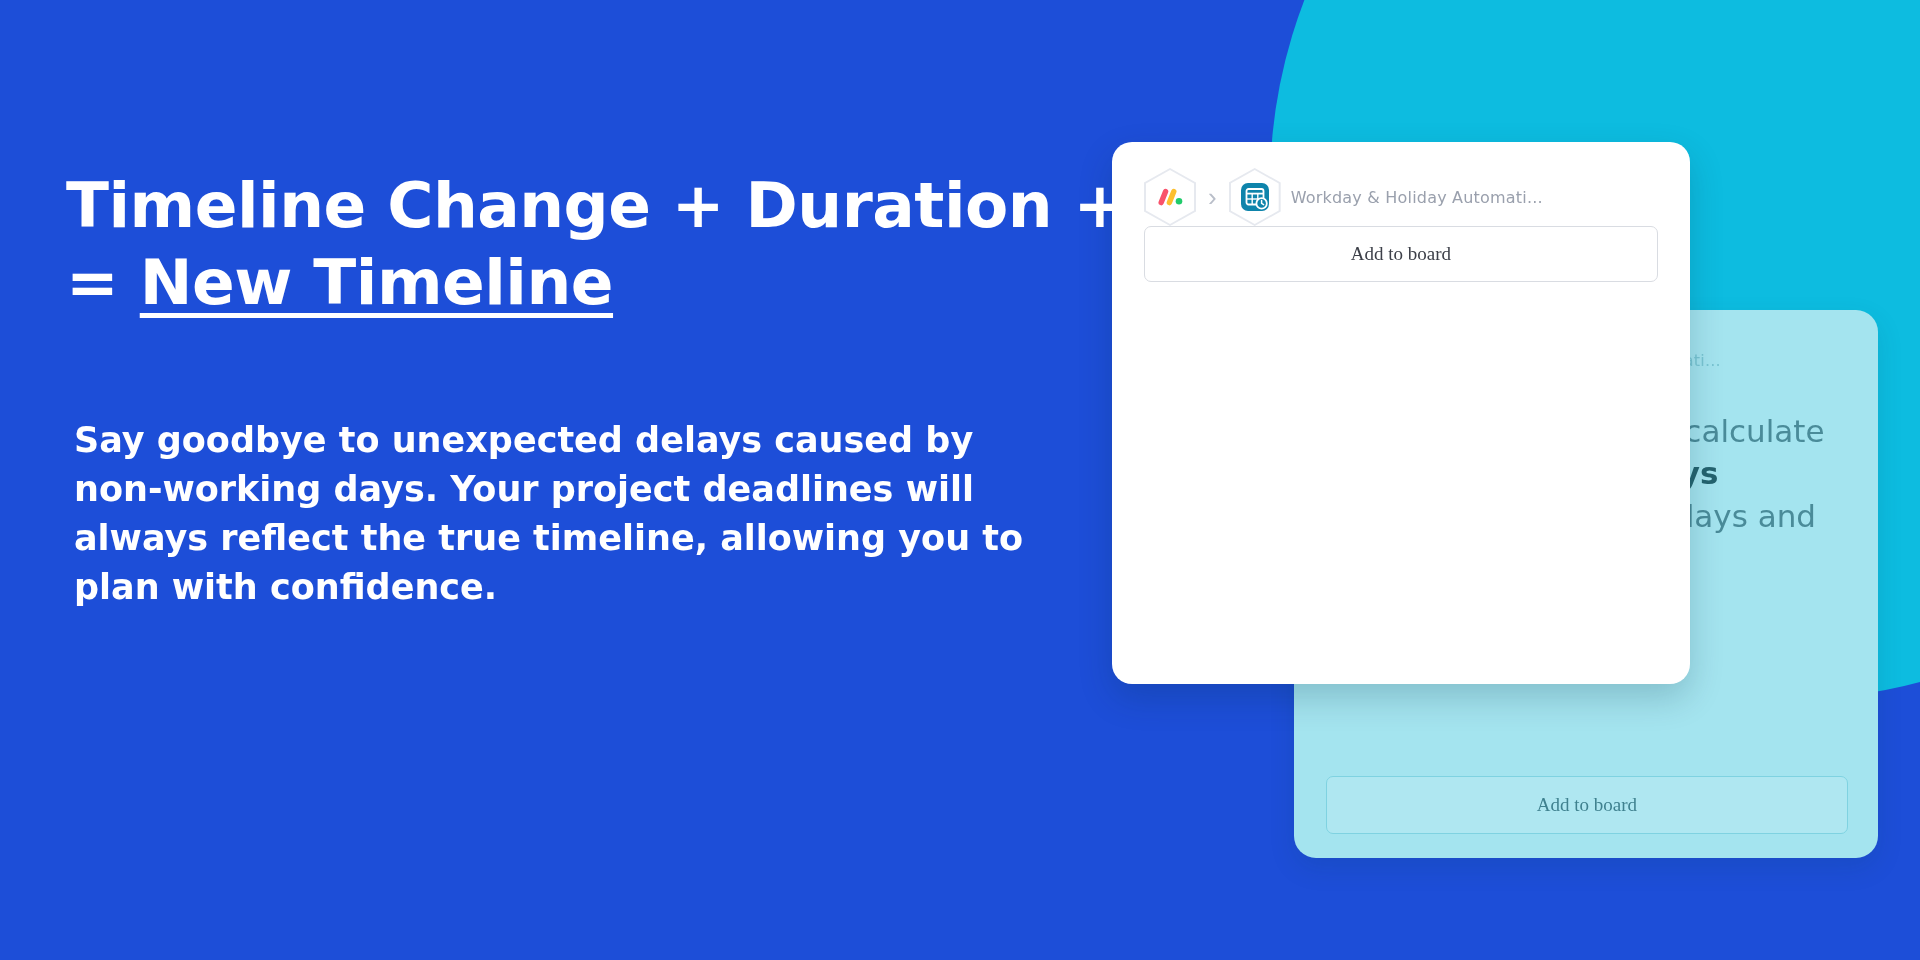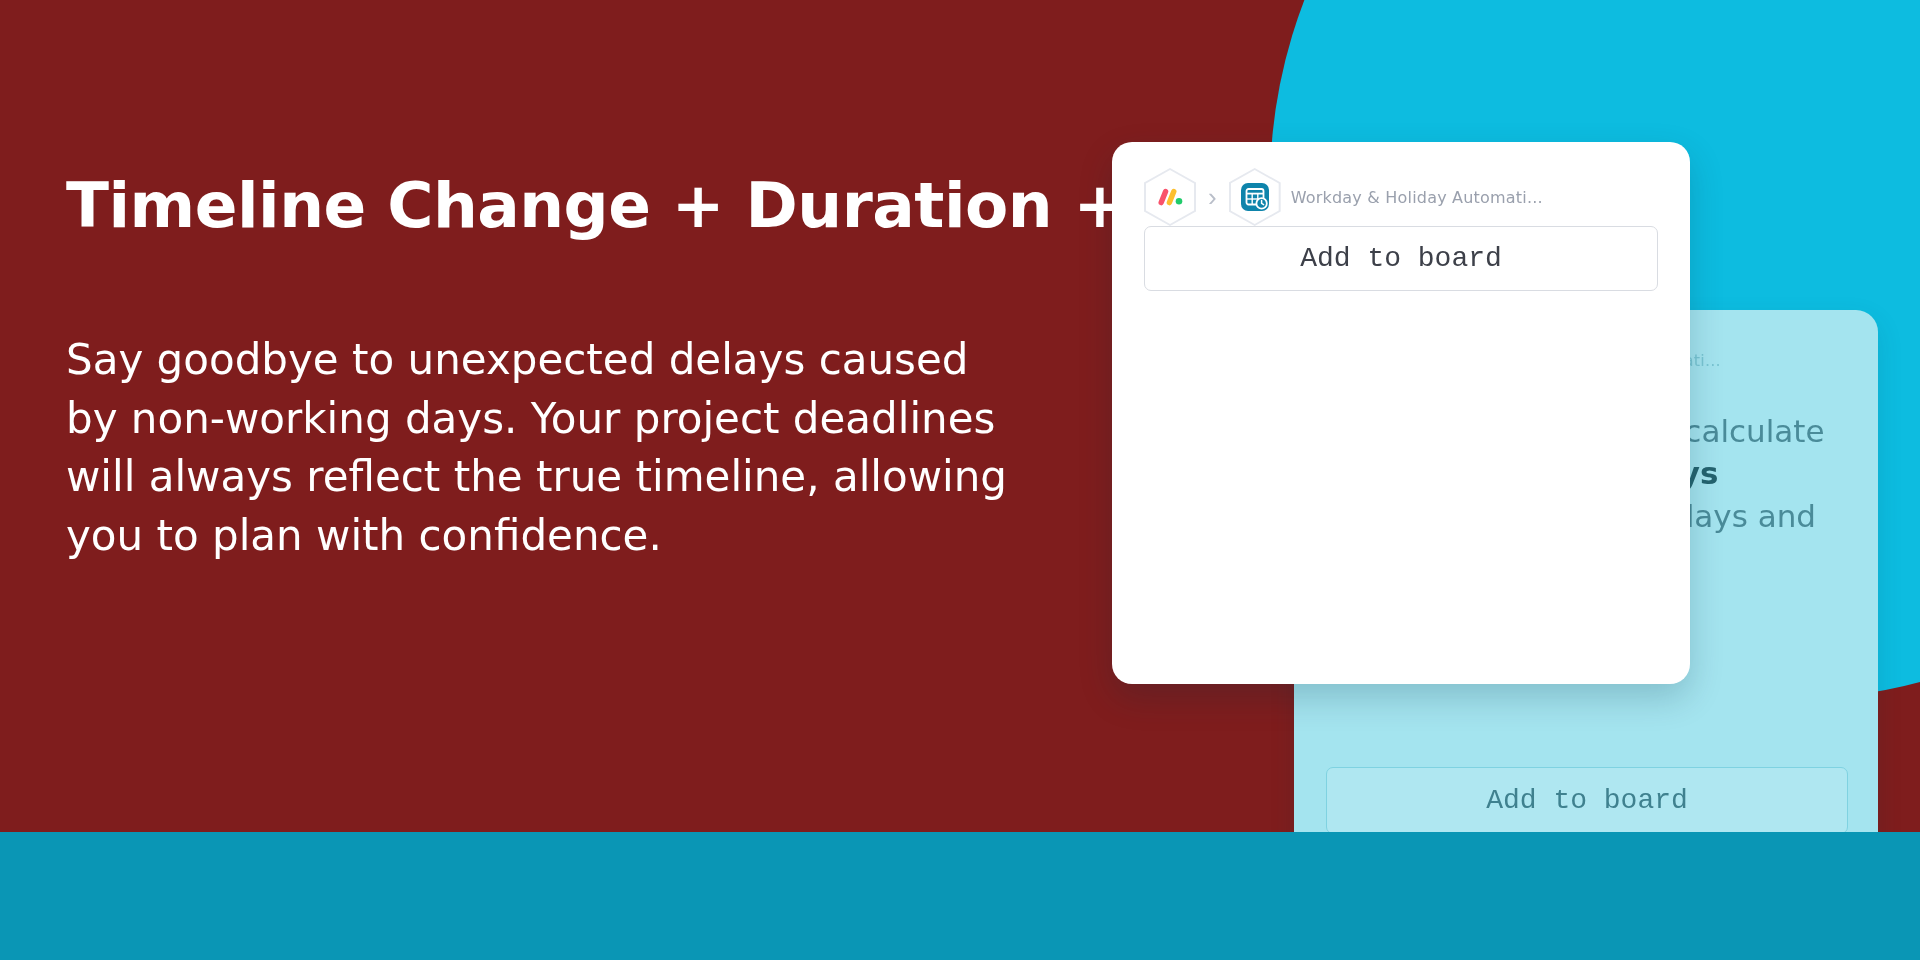--- a/index.html
+++ b/index.html
@@ -4,23 +4,23 @@
 <title>Workday &amp; Holiday Automation — Promo</title>
 <style>
   html, body {
     margin: 0;
     padding: 0;
     background: #0a96b5;
   }
   #stage {
     position: relative;
     width: 1920px;
-    height: 832px;
+    height: 960px;
     overflow: hidden;
-    background: #7f1d1d;
+    background: #1d4ed8;
     font-family: "Liberation Sans", sans-serif;
   }
 
   
   .bg-circle {
     position: absolute;
     border-radius: 50%;
     background: #0dbce0;
     left: 1270px;
     top: -330px;
@@ -46,26 +46,26 @@
     font-family: "DejaVu Sans", "Liberation Sans", sans-serif;
     text-rendering: optimizeLegibility;
   }
   .headline .hl-line { display: block; white-space: nowrap; }
   .headline .hl-underline {
     text-decoration: underline;
     text-decoration-thickness: 5px;
     text-underline-offset: 9px;
   }
   .subcopy {
-    margin: 0;
+    margin: 8px;
     padding-top: 86px;
     color: #ffffff;
-    font-size: 42px;
+    font-size: 35px;
     line-height: 1.40;
-    font-weight: 400;
+    font-weight: 700;
     max-width: 960px;
     font-family: "DejaVu Sans", "Liberation Sans", sans-serif;
   }
 
   
   .card-body-text {
     font-size: 31px;
     line-height: 1.37;
     font-weight: 400;
     font-family: "DejaVu Sans", "Liberation Sans", sans-serif;
@@ -75,22 +75,22 @@
   .crumb-title {
     font-size: 16px;
     letter-spacing: 0.2px;
     font-family: "DejaVu Sans", "Liberation Sans", sans-serif;
   }
   .cta {
     box-sizing: border-box;
     width: 100%;
     text-align: center;
     border-radius: 7px;
-    font-size: 28px;
-    font-family: Liberation Mono, monospace;
+    font-size: 19px;
+    font-family: Liberation Serif, serif;
   }
 
   
   .card-back {
     position: absolute;
     left: 1294px;
     top: 310px;
     width: 584px;
     height: 548px;
     background: #a4e4ef;
@@ -212,20 +212,21 @@
 </head>
 <body>
 
 <div id="stage">
 
   <div class="bg-circle"></div>
 
   <div class="copy">
     <h1 class="headline">
       <span class="hl-line">Timeline Change + Duration +</span>
+      <span class="hl-line"><span>= </span><span class="hl-underline">New Timeline</span></span>
     </h1>
     <p class="subcopy">Say goodbye to unexpected delays caused by non-working days. Your project deadlines will always reflect the true timeline, allowing you to plan with confidence.</p>
   </div>
 
   <div class="card-back">
     <div class="cb-inner">
       <div class="cb-head">
         <div class="cb-hex"></div>
         <div class="cb-chevron">›</div>
         <div class="cb-hex"></div>

